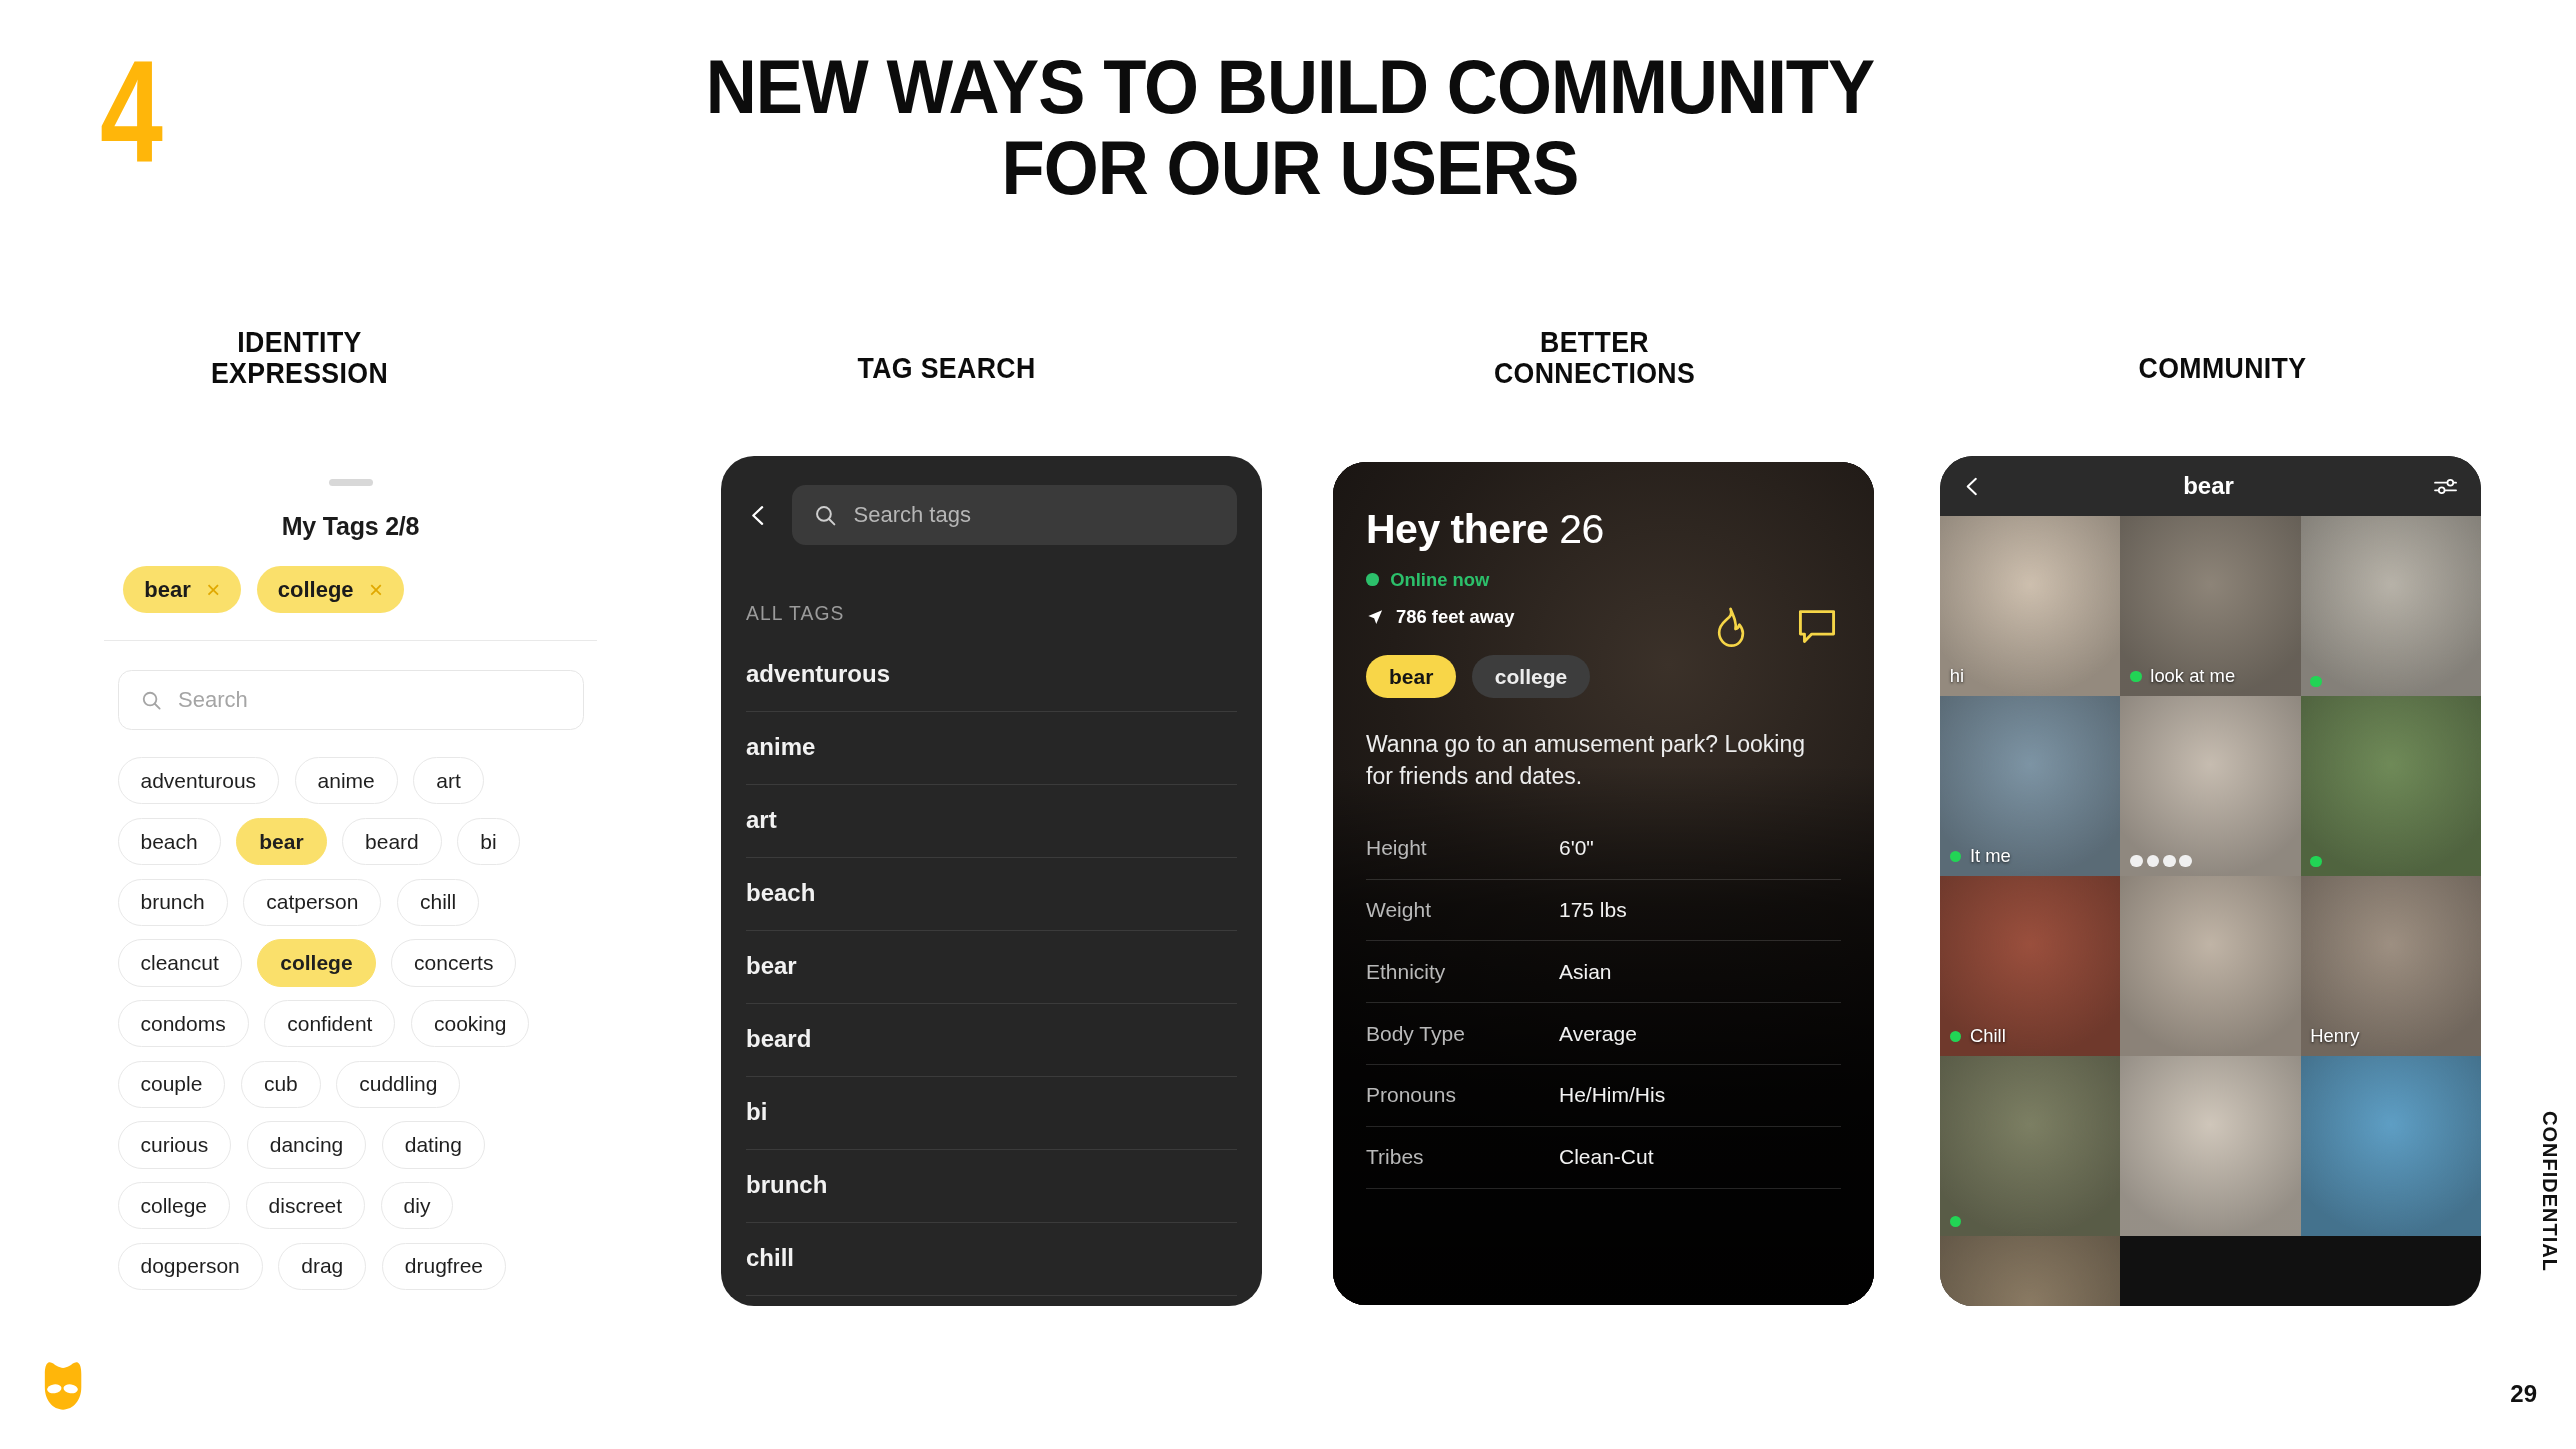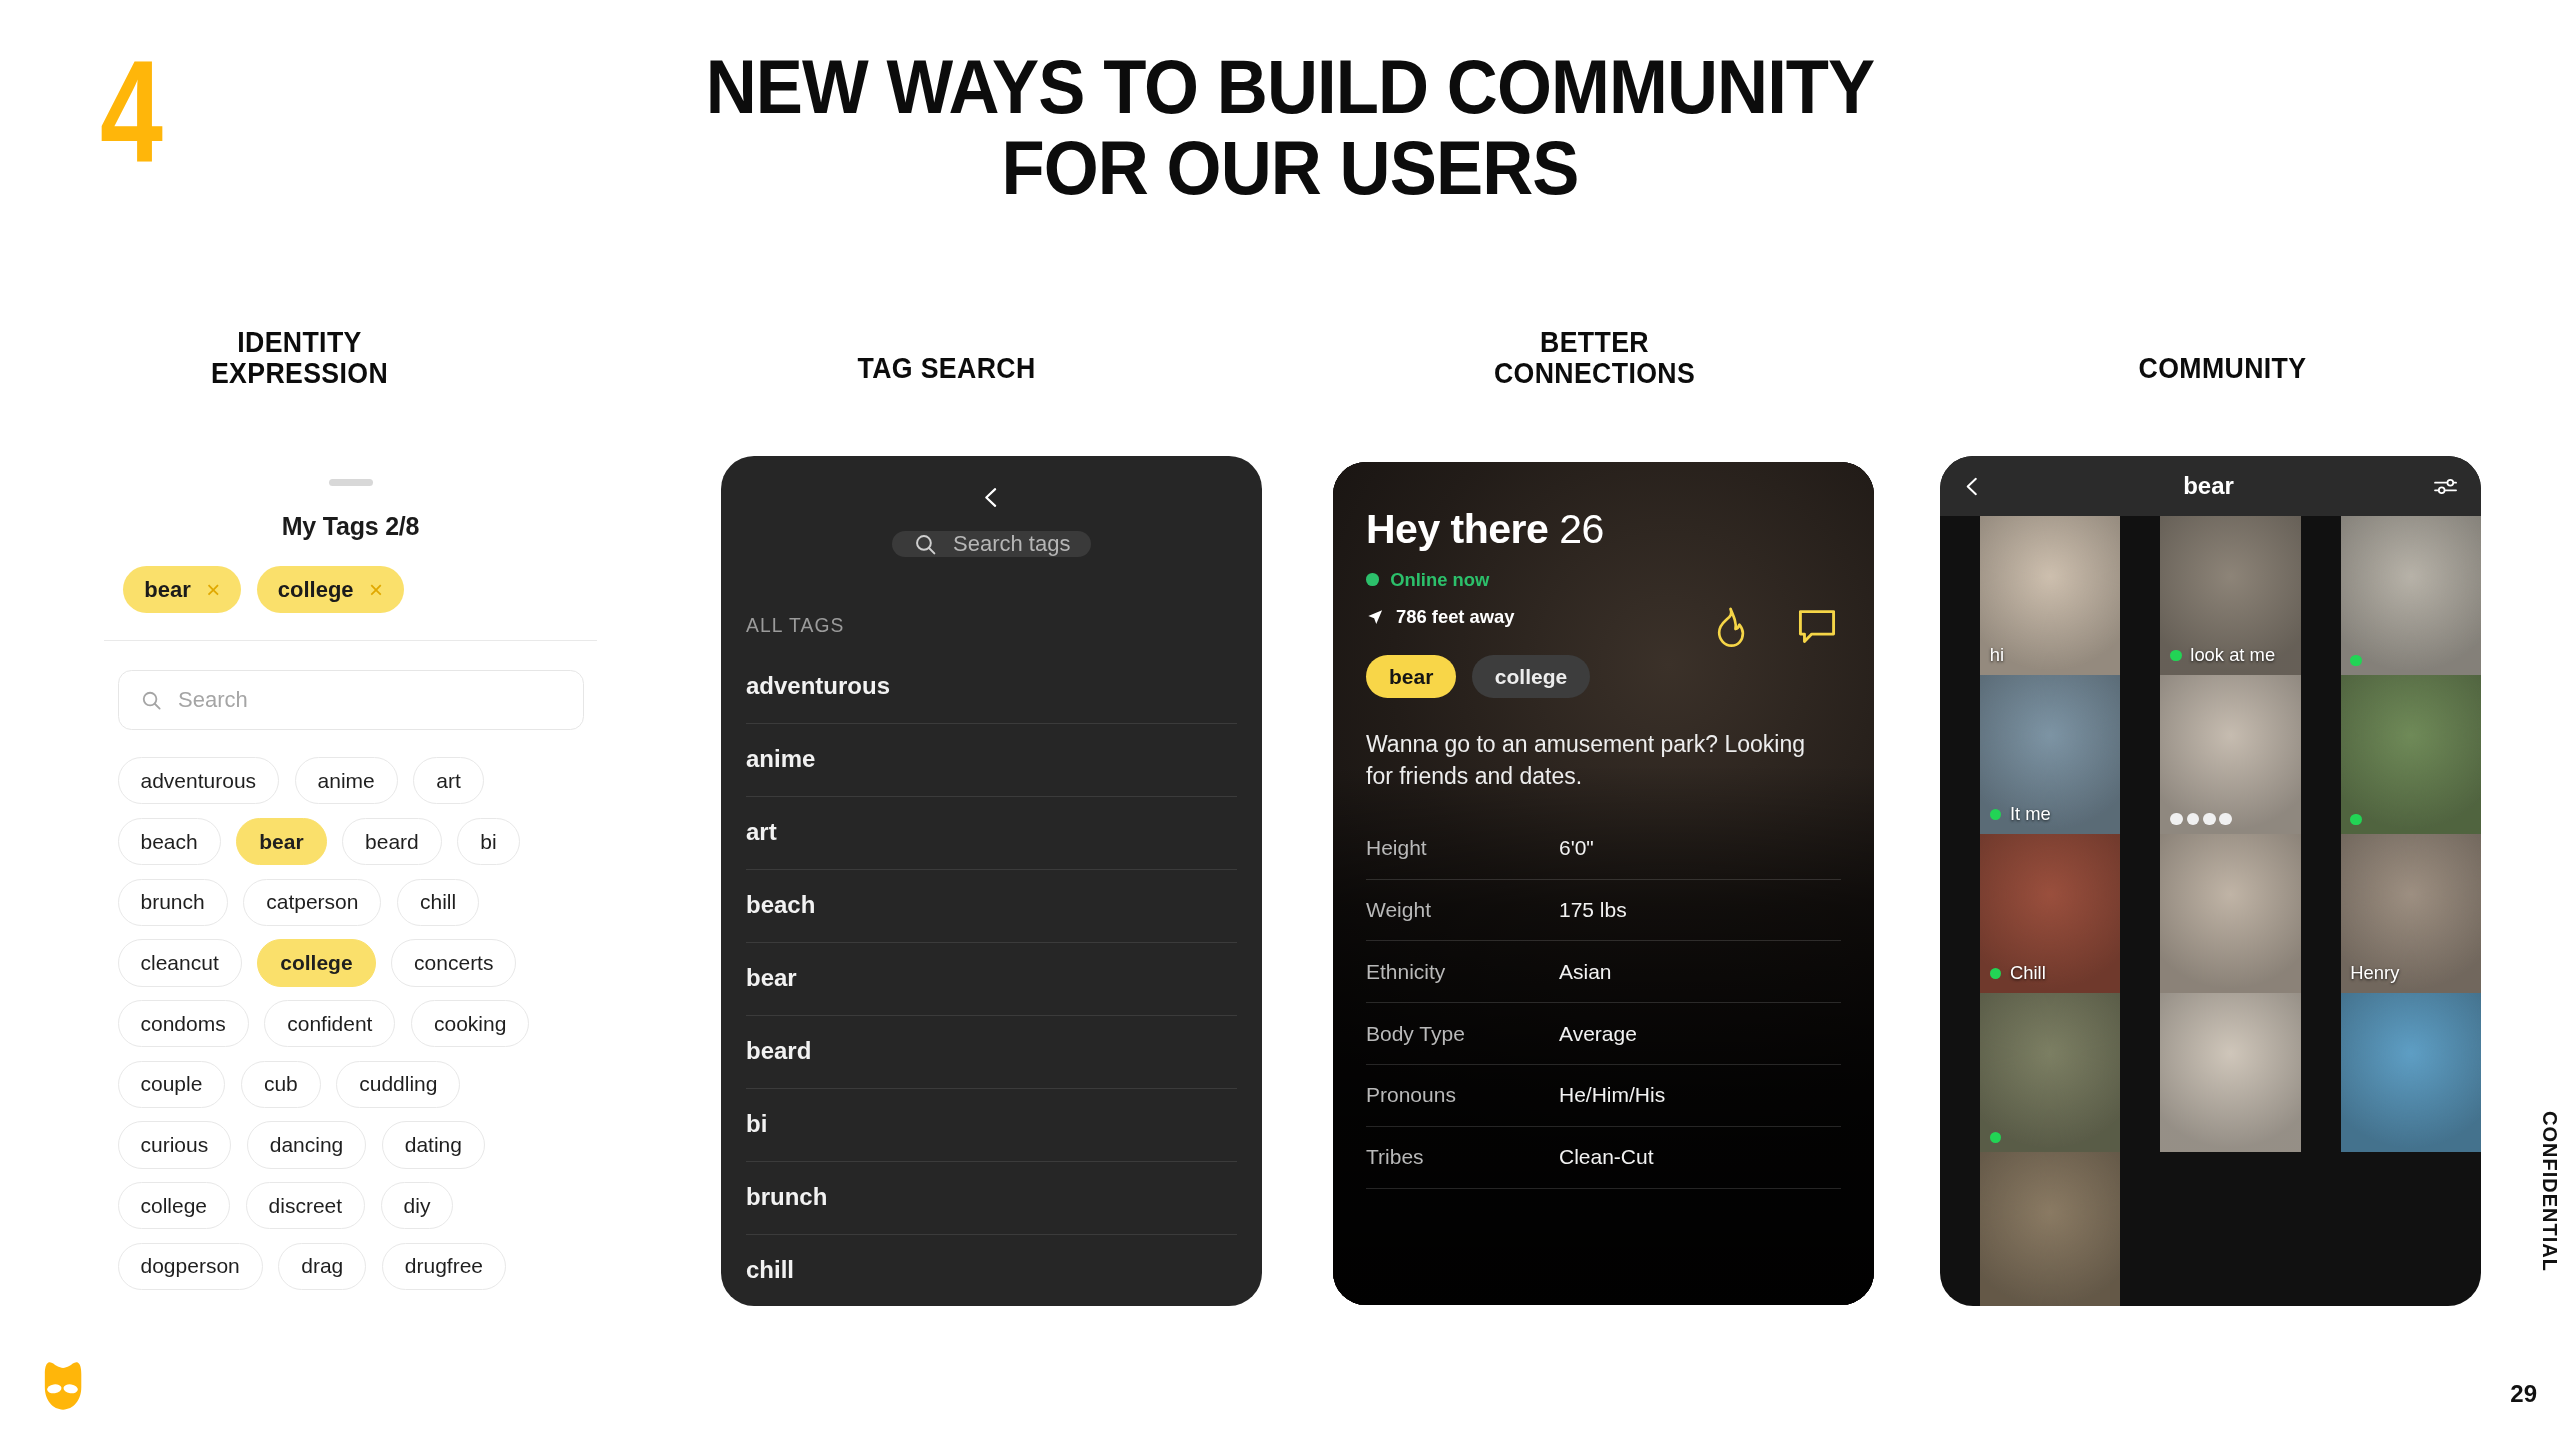--- a/index.html
+++ b/index.html
@@ -84,21 +84,21 @@
   .chip.on { background:#FAE06B; border-color:#FAE06B; font-weight:bold; }
 
   
   .phone {
     position: absolute; border-radius: 33px; overflow: hidden;
     background: #262626;
   }
 
   
   #phone-tagsearch { left: 721px; top: 456px; width: 541px; height: 850px; }
-  .ts-topbar { display:flex; align-items:center; gap: 21px; padding: 29px 25px 17px 25px; flex-direction: column; }
+  .ts-topbar { display:flex; align-items:center; gap: 21px; padding: 29px 25px 17px 25px; }
   .back-chevron { width: 25px; height: 25px; flex: none; }
   .ts-search {
     flex:1; height: 60px; background:#3a3a3a; border-radius: 13.5px;
     display:flex; align-items:center; gap:15.5px; padding: 0 21px;
   }
   .ts-search .ph { color:#b6b6b6; font-size: 22px; }
   .ts-alltags {
     padding: 41px 25px 0 25px; color:#9b9b9b;
     font-size: 19.3px; letter-spacing: 1.1px;
   }
@@ -148,21 +148,21 @@
   .pf-v { color:#f2f2f2; font-size: 21px; }
 
   
   #phone-community { left: 1940px; top: 456px; width: 541px; height: 850px; background:#111; }
   .cg-topbar {
     height: 60px; background:#2b2b2b; display:flex; align-items:center;
     padding: 0 21px; gap: 13.5px;
   }
   .cg-title { flex:1; text-align:center; color:#fff; font-size: 24px; font-weight:bold; }
   .cg-grid { display:grid; grid-template-columns: repeat(3, 1fr); }
-  .cg-cell { position:relative; height: 159px; overflow:hidden;margin-left:40px; }
+  .cg-cell { position:relative; height: 180px; overflow:hidden; }
   .cg-cell .ph-img { position:absolute; inset:0; }
   .cg-label {
     position:absolute; left: 9.7px; bottom: 8.7px; right: 5.8px;
     display:flex; align-items:center; gap: 8.7px;
     color:#fff; font-size: 18.4px;
     text-shadow: 0 1px 2.9px rgba(0,0,0,0.8);
   }
   .cg-dot { width: 11.6px; height: 11.6px; border-radius:50%; background:#22D455; flex:none; }
   .cg-typing { display:flex; gap:3.9px; align-items:center; }
   .cg-typing i { width:12.6px; height:12.6px; border-radius:50%; background:#f0f0f0; display:block; }

